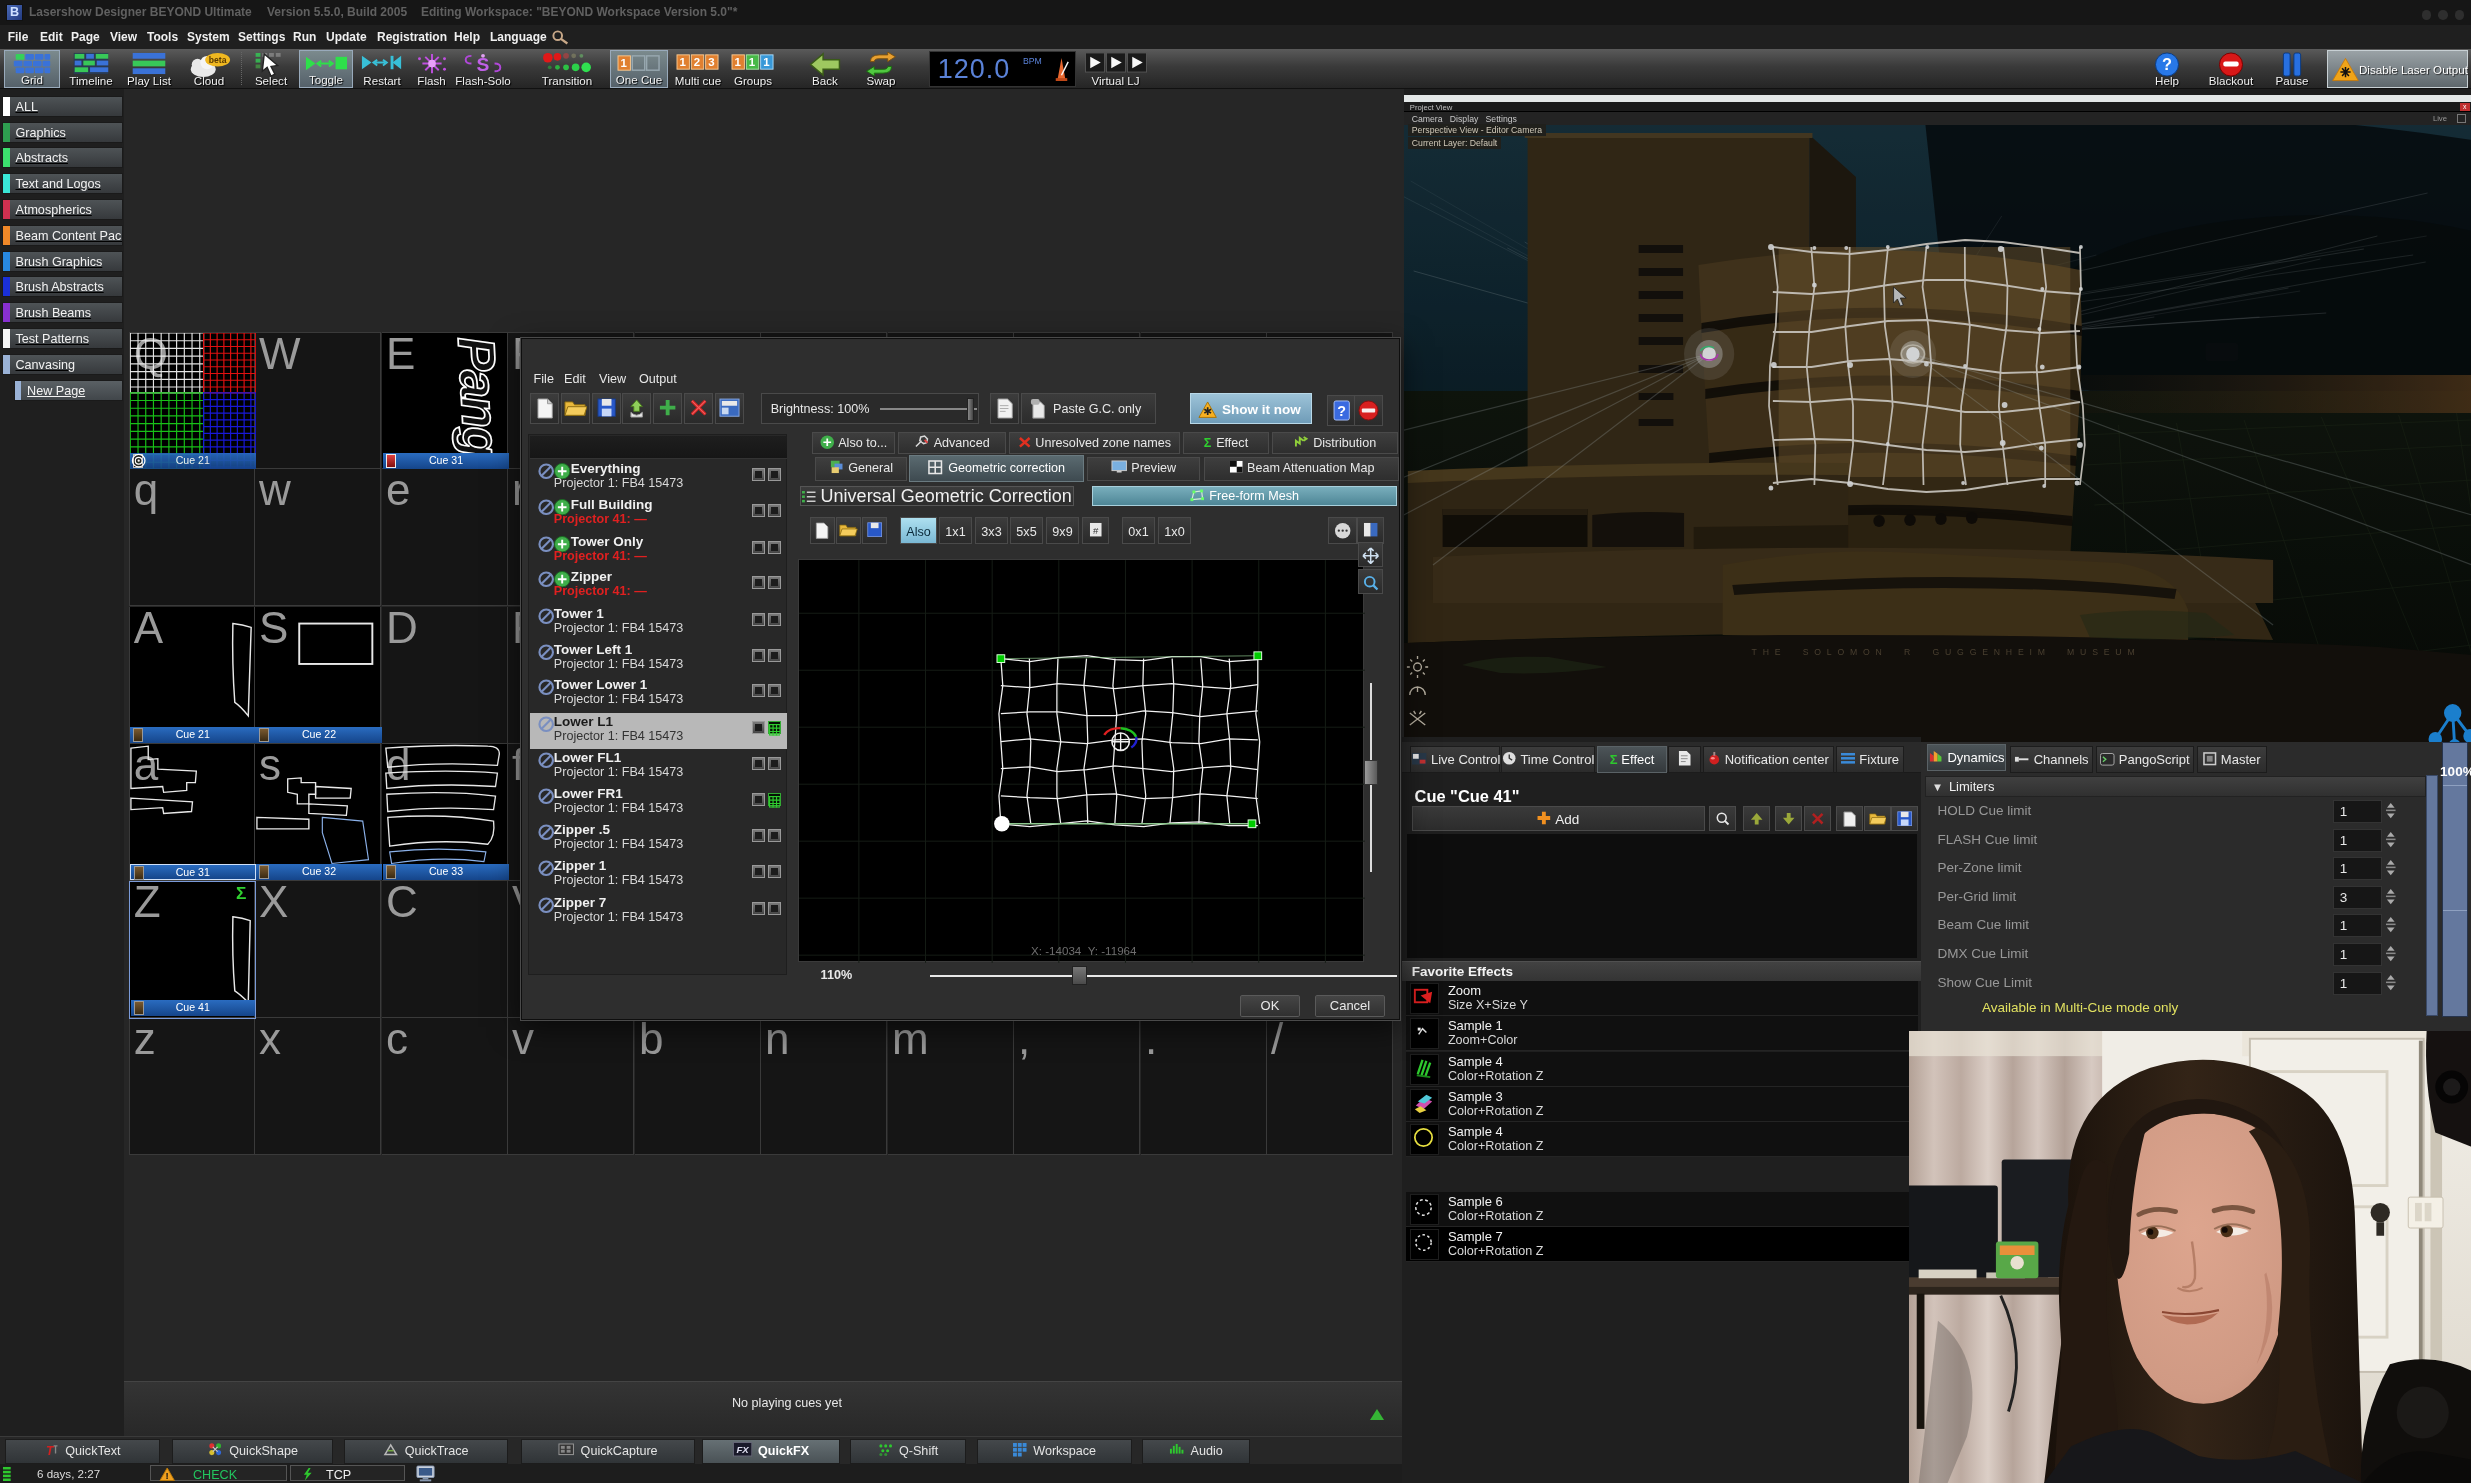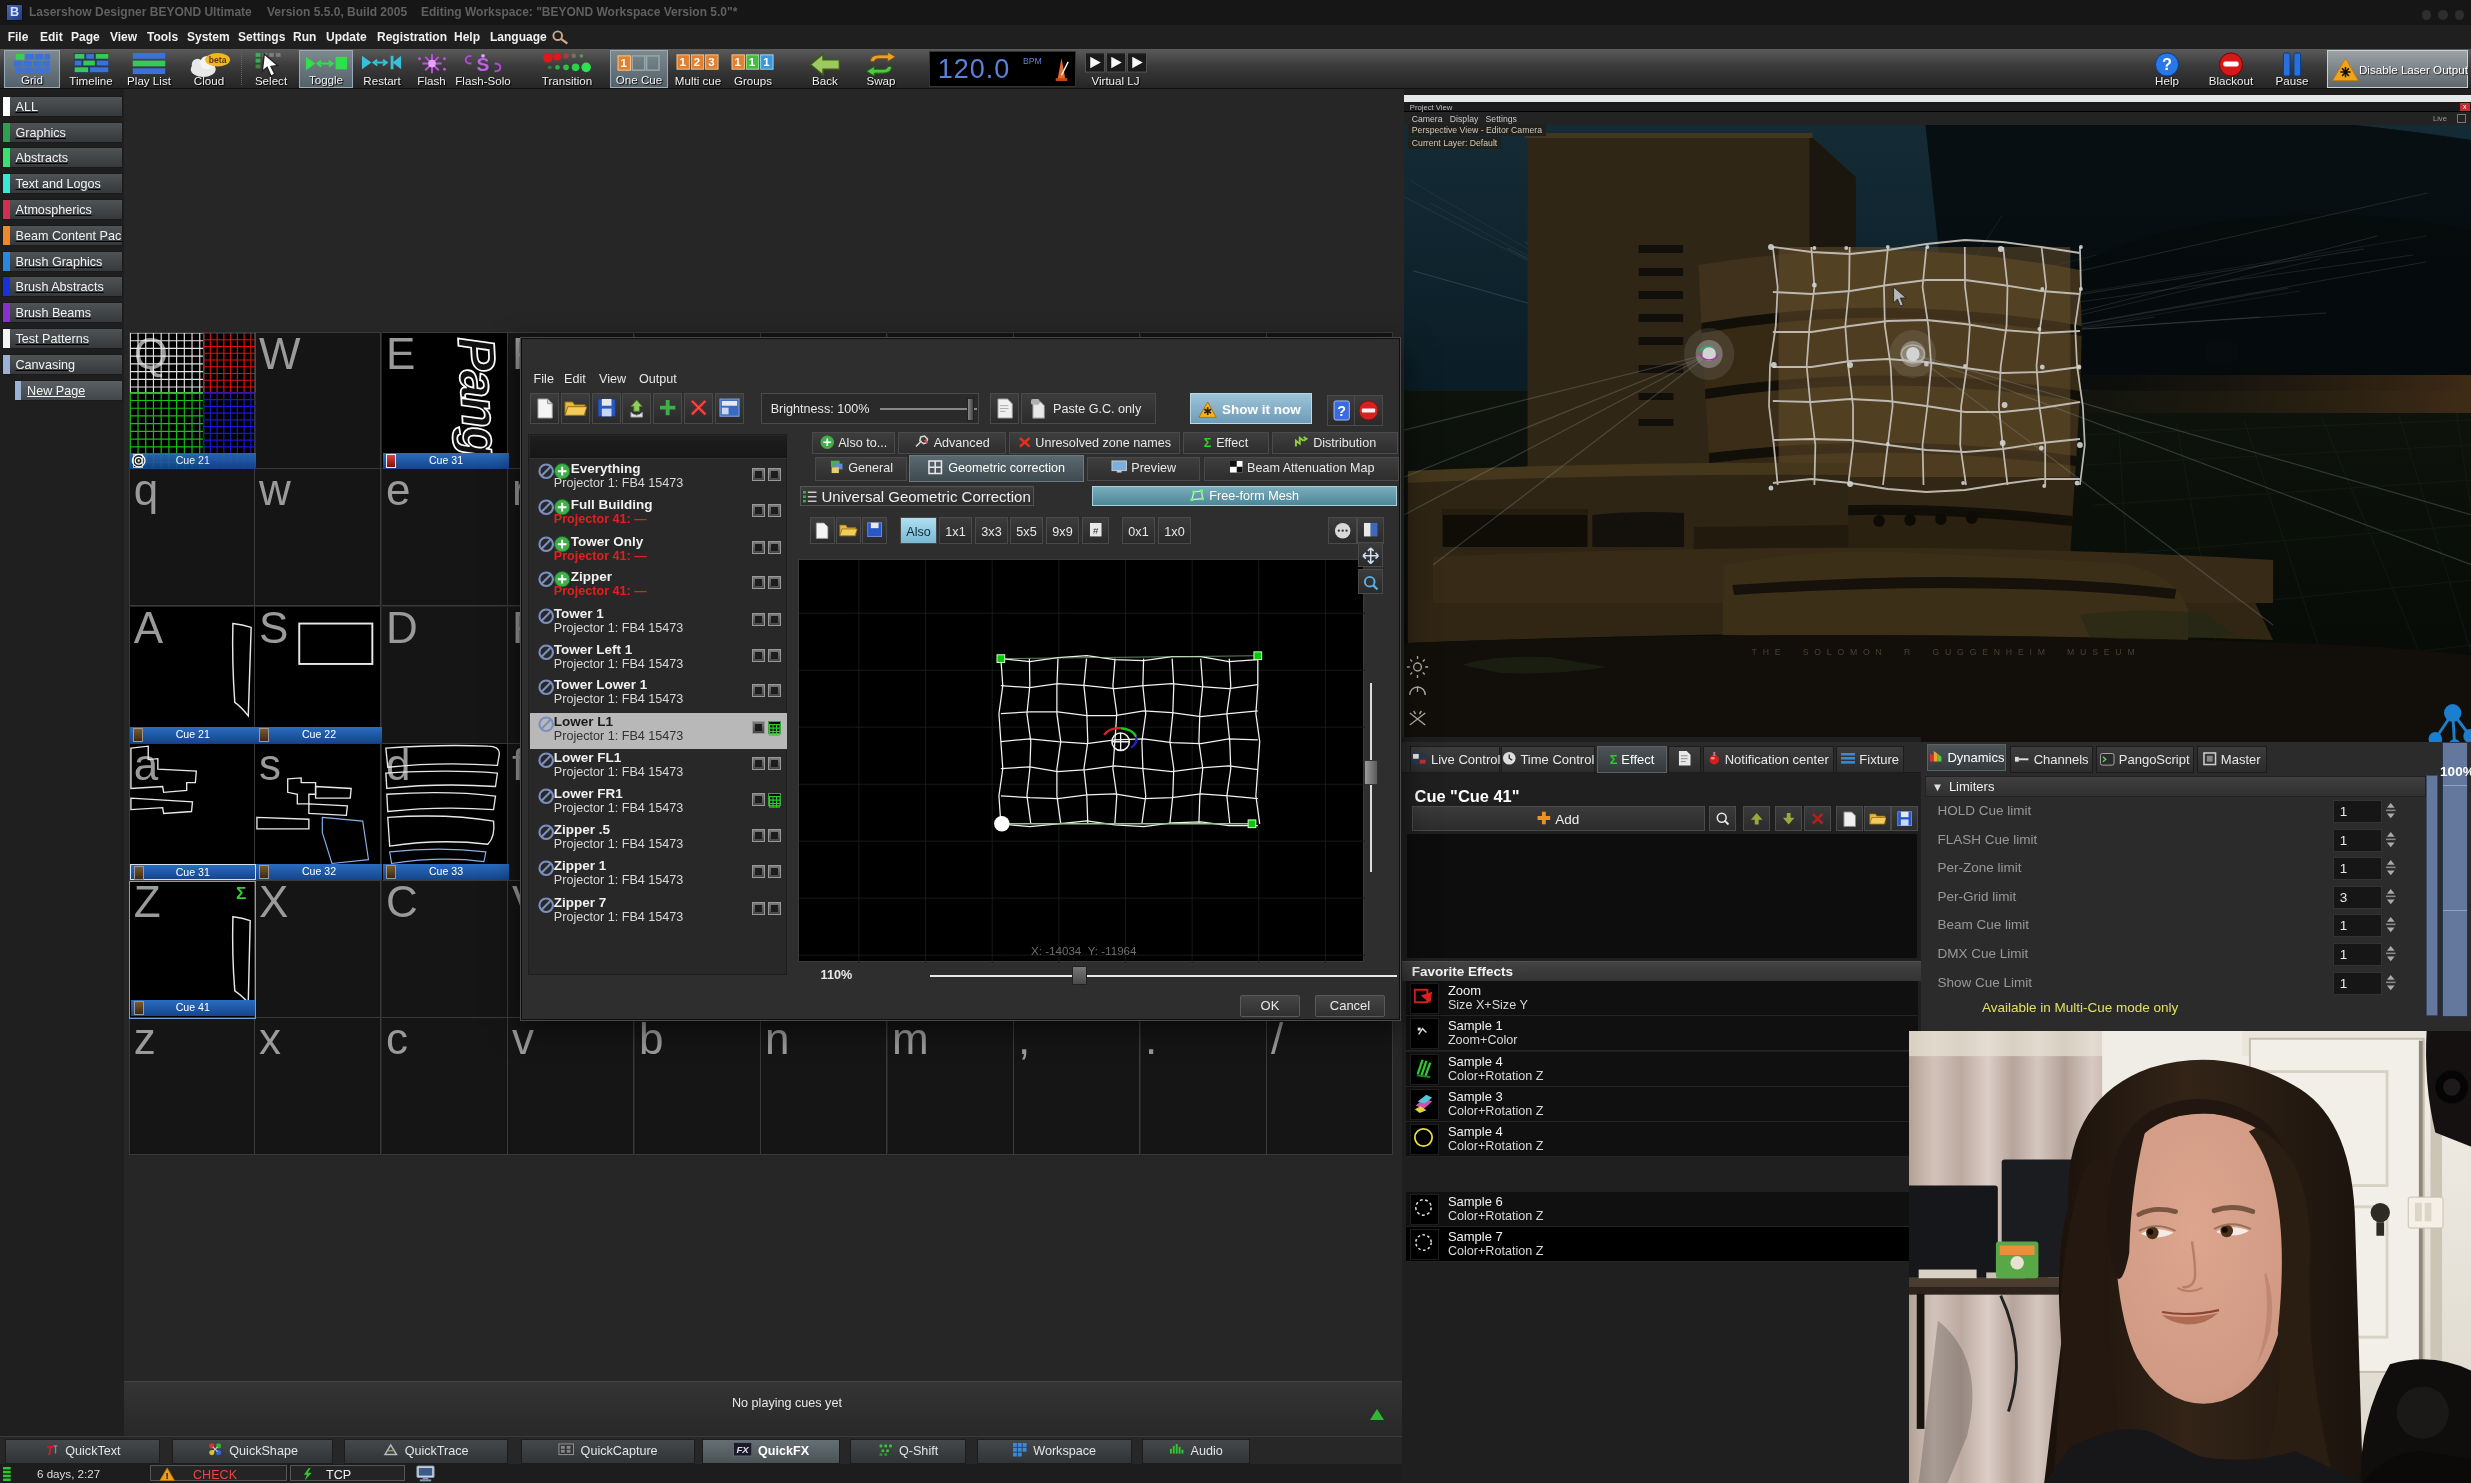--- a/index.html
+++ b/index.html
@@ -729,21 +729,21 @@
         <rect x="1" y="9" width="8" height="2.6"></rect>
         <rect x="1" y="13" width="8" height="2.6"></rect>
       </g>
     </svg>
 <span style="position:absolute;left:37px;top:2.9px;">6 days, 2:27</span>
 <div style="position:absolute;left:150px;top:1px;width:137px;height:16.4px;border:1px solid #555;background:#242424;">
  <svg style="position:absolute;left:7.7px;top:1px;font-size:12px" width="16.4" height="14.5" viewBox="0 0 17 15">
         <path d="M8.5 1 L16 14 H1 Z" fill="#f0a020" stroke="#b87808"></path>
         <text x="8.5" y="12" font-size="10" font-weight="bold" fill="#111" text-anchor="middle">!</text>
       </svg>
- <span style="position:absolute;left:42px;top:1.9px;font-size:12.6px;color:#ef4444;">CHECK</span>
+ <span style="position:absolute;left:42px;top:1.9px;font-size:12.6px;color:#22c55e;">CHECK</span>
 </div>
 <div style="position:absolute;left:290px;top:1px;width:115px;height:16.4px;border:1px solid #555;background:#242424;">
  <svg style="position:absolute;left:9.7px;top:1px" width="13.5" height="14.5" viewBox="0 0 14 15">
         <path d="M8 1 L3 8 H6 L4 14 L11 6 H7 L10 1 Z" fill="#2ec82e"></path>
       </svg>
  <span style="position:absolute;left:35px;top:1.9px;font-size:12.6px;color:#f0f0f0;">TCP</span>
 </div>
 <svg style="position:absolute;left:415px;top:1px" width="21" height="17.4" viewBox="0 0 22 18">
       <rect x="2" y="1" width="18" height="12" rx="1" fill="#cdd4e0" stroke="#8898b0"></rect>
       <rect x="4" y="3" width="14" height="8" fill="#3a5a8a"></rect>
@@ -1598,21 +1598,21 @@
           <rect x="1" y="1" width="15" height="10" fill="#7ab0e0" stroke="#ccc"></rect>
           <rect x="6" y="11" width="5" height="2" fill="#ccc"></rect>
         </svg>Preview</div>
   <div class="ztab" style="left:392px;top:1.9px;width:195px;height:24px;"><svg width="14.5" height="13.5" viewBox="0 0 15 14" style="margin:-1.9px 3.9px -1.9px 0">
           <rect x="1" y="1" width="13" height="12" fill="#fff"></rect>
           <rect x="1" y="1" width="7" height="6" fill="#111"></rect>
           <rect x="8" y="7" width="6" height="6" fill="#111"></rect>
         </svg>Beam Attenuation Map</div>
 </div>
 <div style="position:absolute;left:278px;top:147px;width:599px;height:21px;">
-  <div style="position:absolute;left:0;top:0;width:234px;height:20px;background:linear-gradient(#3c3c3c,#2c2c2c);border:1px solid #555;color:#f0f0f0;font-size:15px;text-align:center;line-height:19.3px;"><svg width="13.5" height="11.6" viewBox="0 0 14 12" style="vertical-align:-1px;margin-right:4.8px;">
+  <div style="position:absolute;left:0;top:0;width:274px;height:20px;background:linear-gradient(#3c3c3c,#2c2c2c);border:1px solid #555;color:#f0f0f0;font-size:18px;text-align:center;line-height:19.3px;"><svg width="13.5" height="11.6" viewBox="0 0 14 12" style="vertical-align:-1px;margin-right:4.8px;">
           <g fill="#3fae4a">
             <rect x="0" y="0" width="3" height="2.6"></rect>
             <rect x="0" y="4.6" width="3" height="2.6"></rect>
             <rect x="0" y="9.2" width="3" height="2.6"></rect>
           </g>
           <g stroke="#ccc" stroke-width="1.4">
             <path d="M5 1.3 H14 M5 6 H14 M5 10.6 H14"></path>
           </g>
         </svg>Universal Geometric Correction</div>
   <div style="position:absolute;left:292px;top:0;width:305px;height:20px;background:linear-gradient(#79aebc,#4e8696);border:1px solid #a8d0dc;color:#fff;font-size:12.6px;text-align:center;line-height:19.3px;"><svg width="14.5" height="12.6" viewBox="0 0 15 13" style="vertical-align:-1.9px;margin-right:4.8px;">

